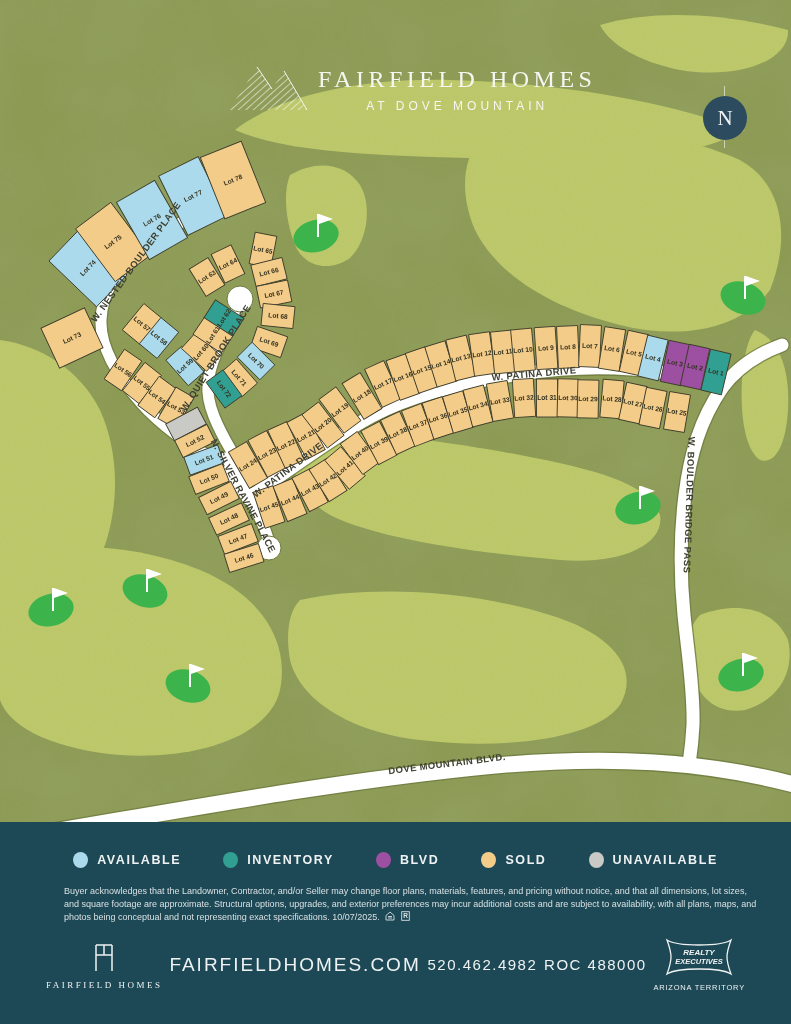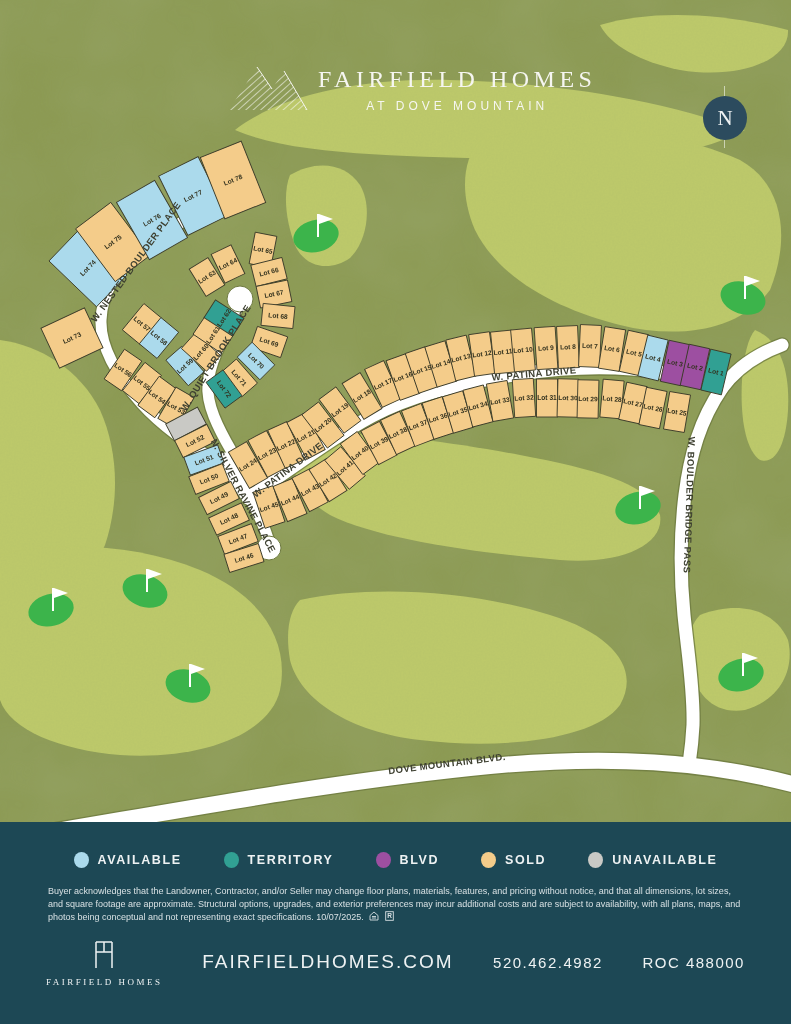--- a/index.html
+++ b/index.html
@@ -22,21 +22,21 @@
   .compass-line{position:absolute;left:724px;top:86px;width:1px;height:62px;background:rgba(255,255,255,.55);}
   .compass{position:absolute;left:703px;top:96px;width:44px;height:44px;border-radius:50%;
            background:#2c4b5e;color:#eef2f3;display:flex;align-items:center;justify-content:center;
            font-family:"Liberation Serif",serif;font-size:21px;}
   
   .footer{position:absolute;left:0;top:822px;width:791px;height:210px;background:#1d4855;color:#eef2f3;}
   #legend-row{display:flex;justify-content:center;align-items:center;gap:42px;padding-top:30px;}
   .legend-item{display:flex;align-items:center;gap:9px;}
   .legend-dot{width:15px;height:16px;border-radius:50%;}
   .legend-lbl{font-size:12.5px;font-weight:700;letter-spacing:1.6px;}
-  .disclaimer{width:700px;margin:17px 0 0 48px;font-size:9px;line-height:1.45;color:#d7e0e3;}
+  .disclaimer{width:700px;margin:17px 0 0 64px;font-size:9px;line-height:1.45;color:#d7e0e3;}
   .mini-icon{display:inline-block;vertical-align:-1px;margin-left:3px;}
   .footer-row{display:flex;align-items:center;justify-content:space-between;padding:0 46px;margin-top:13px;}
   .fh-block{text-align:center;}
   .fh-name{font-family:"Liberation Serif",serif;font-size:9px;letter-spacing:2.5px;margin-top:4px;white-space:nowrap;}
   .f-site{font-size:19px;letter-spacing:2px;}
   .f-phone,.f-roc{font-size:15px;letter-spacing:1.5px;}
   .badge-block{text-align:center;}
   .badge-sub{font-size:7.5px;letter-spacing:.8px;margin-top:2px;}
 </style>
 </head>
@@ -480,21 +480,21 @@
   </div>
 
   <div class="footer">
     <div id="legend-row">
         <div class="legend-item">
           <span class="legend-dot" style="background: rgb(171, 218, 236);"></span>
           <span class="legend-lbl">AVAILABLE</span>
         </div>
         <div class="legend-item">
           <span class="legend-dot" style="background: rgb(49, 160, 147);"></span>
-          <span class="legend-lbl">TERRITORY</span>
+          <span class="legend-lbl">INVENTORY</span>
         </div>
         <div class="legend-item">
           <span class="legend-dot" style="background: rgb(157, 79, 161);"></span>
           <span class="legend-lbl">BLVD</span>
         </div>
         <div class="legend-item">
           <span class="legend-dot" style="background: rgb(244, 204, 138);"></span>
           <span class="legend-lbl">SOLD</span>
         </div>
         <div class="legend-item">
@@ -518,15 +518,23 @@
     <div class="footer-row">
       <div class="fh-block">
         <svg width="40" height="32" viewBox="0 0 40 32">
           <path d="M12,31 V5 M28,31 V5 M12,5 H28 M12,15 H28 M20,5 V15" fill="none" stroke="#eef2f3" stroke-width="1.5"></path>
         </svg>
         <div class="fh-name">FAIRFIELD HOMES</div>
       </div>
       <div class="f-site">FAIRFIELDHOMES.COM</div>
       <div class="f-phone">520.462.4982</div>
       <div class="f-roc">ROC 488000</div>
+      <div class="badge-block">
+        <svg width="76" height="40" viewBox="0 0 76 40">
+          <path d="M6,3 Q14,8 38,8 Q62,8 70,3 Q66,14 66,20 Q66,26 70,37 Q62,32 38,32 Q14,32 6,37 Q10,26 10,20 Q10,14 6,3 Z" fill="none" stroke="#eef2f3" stroke-width="1.3"></path>
+          <text x="38" y="18" text-anchor="middle" font-size="8" font-style="italic" font-weight="bold" font-family="Liberation Serif, serif" fill="#eef2f3">REALTY</text>
+          <text x="38" y="27" text-anchor="middle" font-size="7.5" font-style="italic" font-weight="bold" font-family="Liberation Serif, serif" fill="#eef2f3">EXECUTIVES</text>
+        </svg>
+        <div class="badge-sub">ARIZONA TERRITORY</div>
+      </div>
     </div>
   </div>
 </div>
 
 </body></html>

